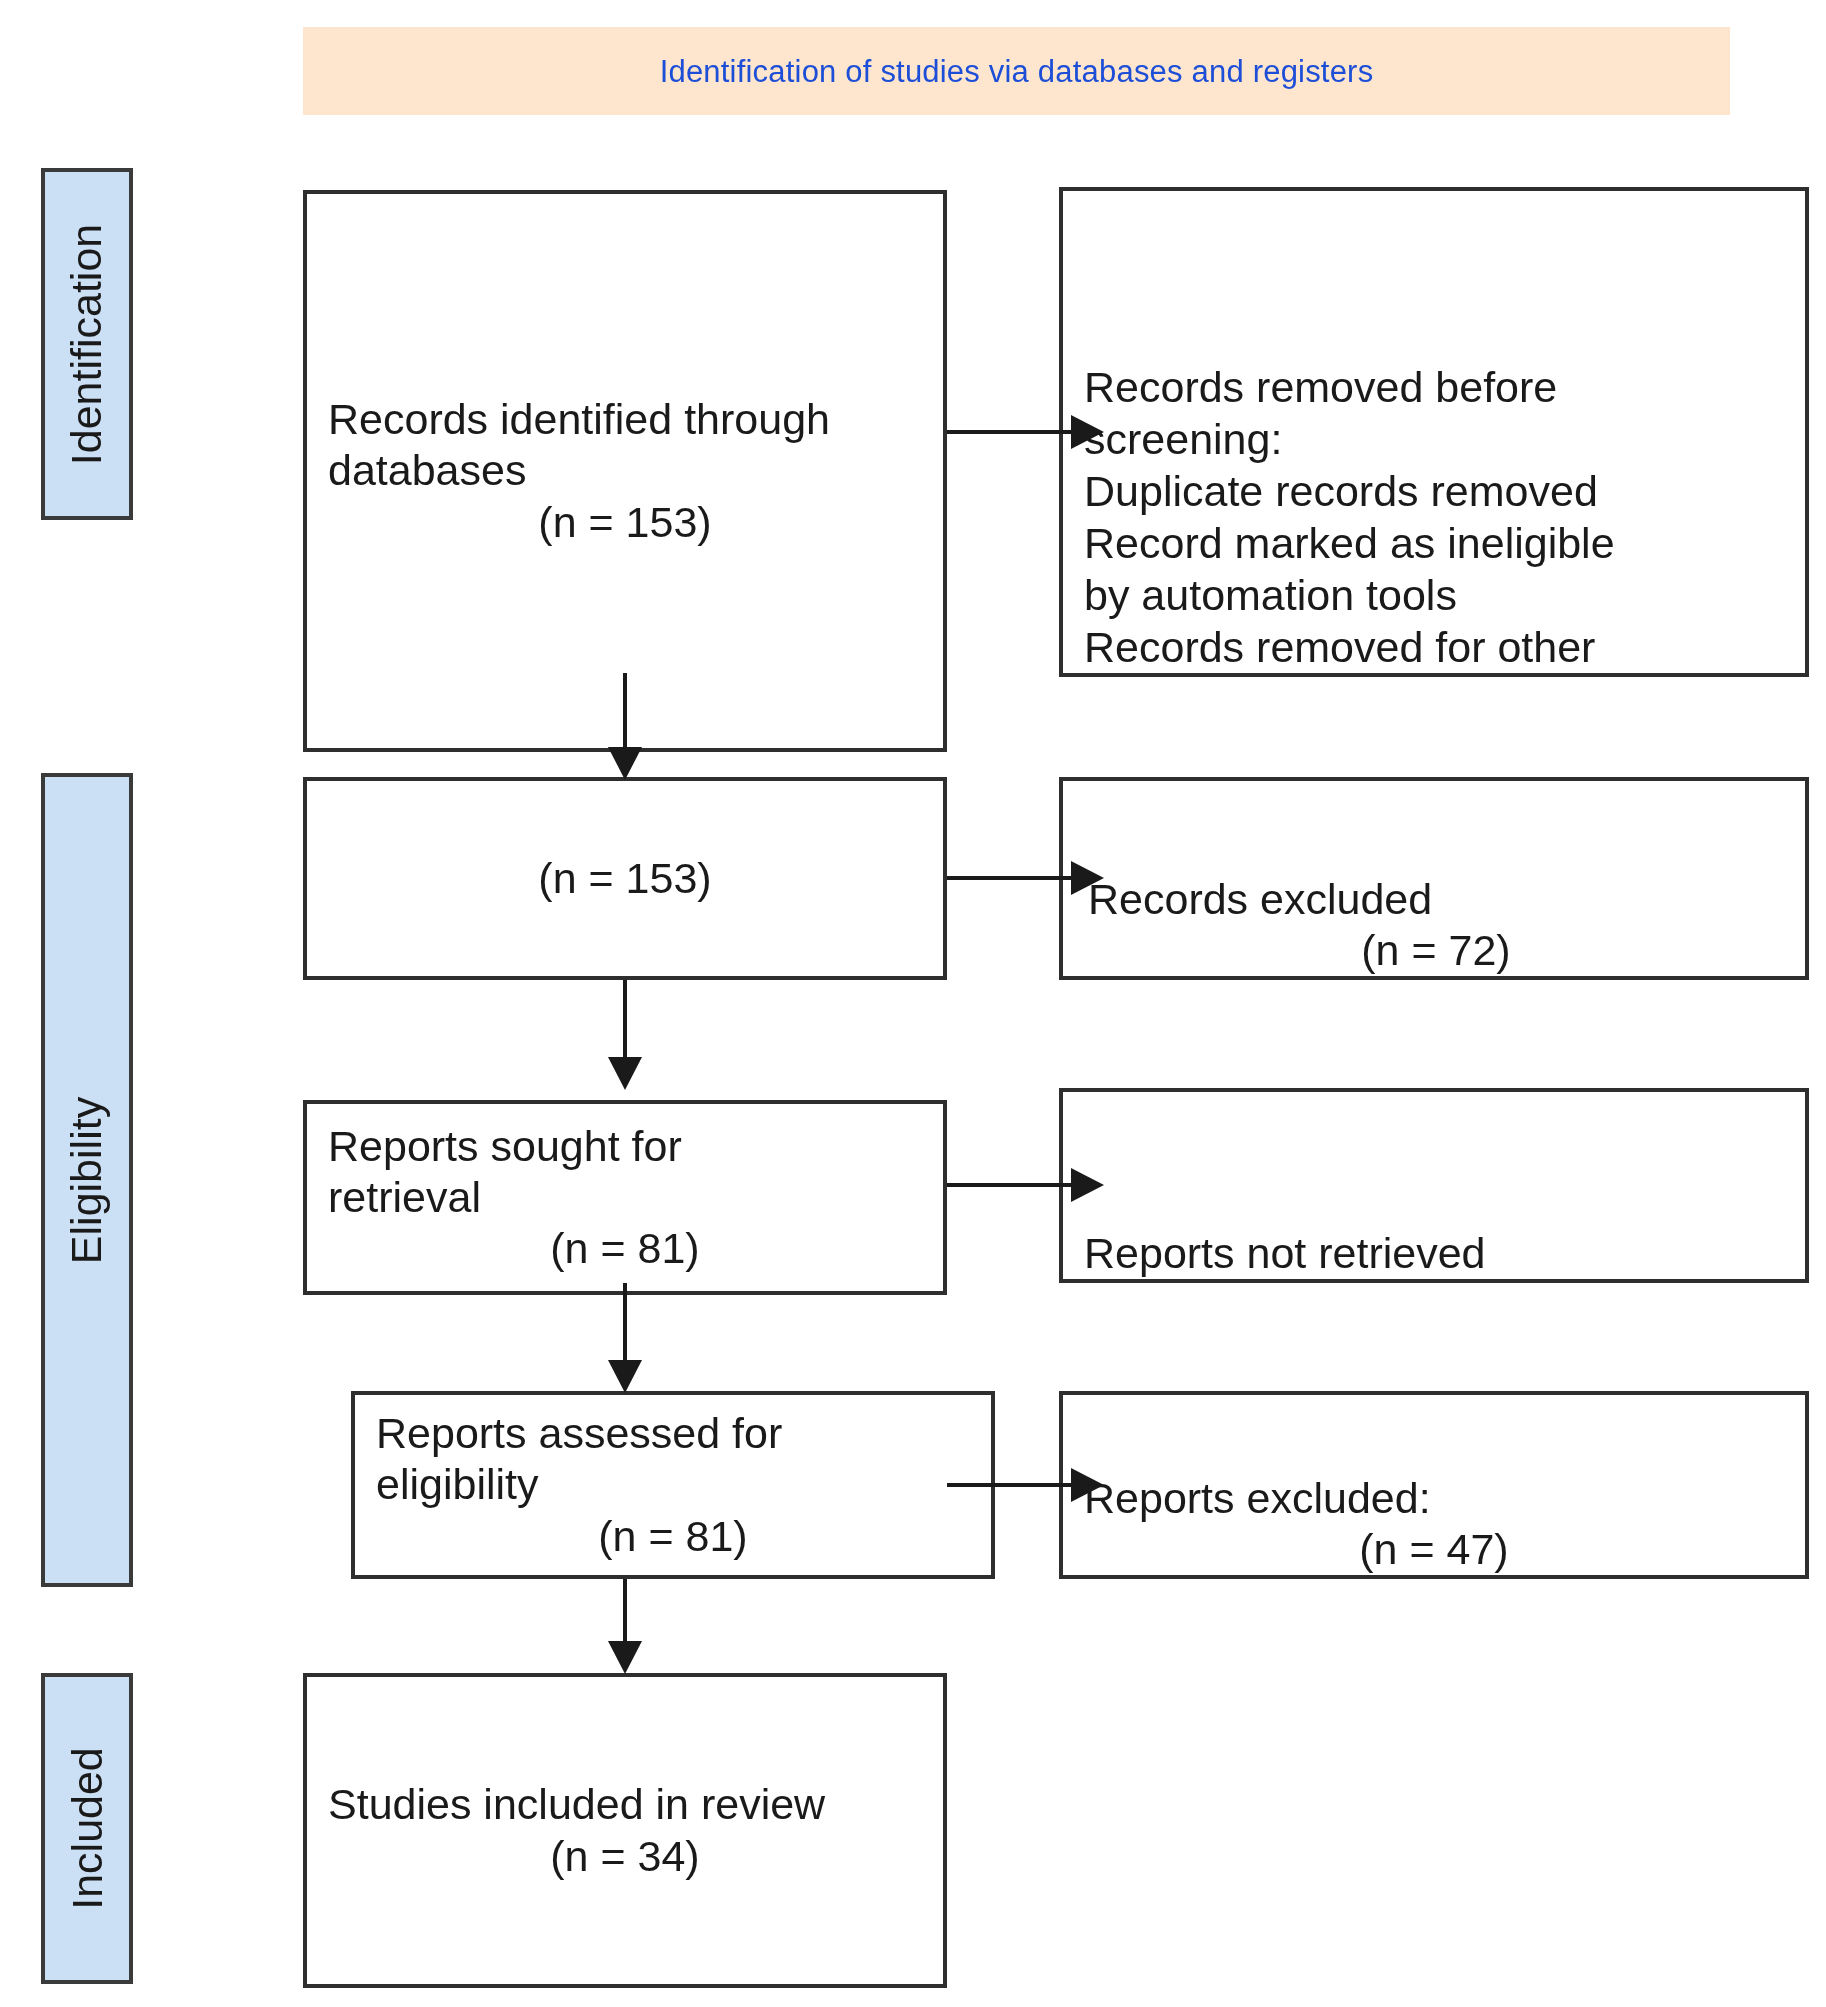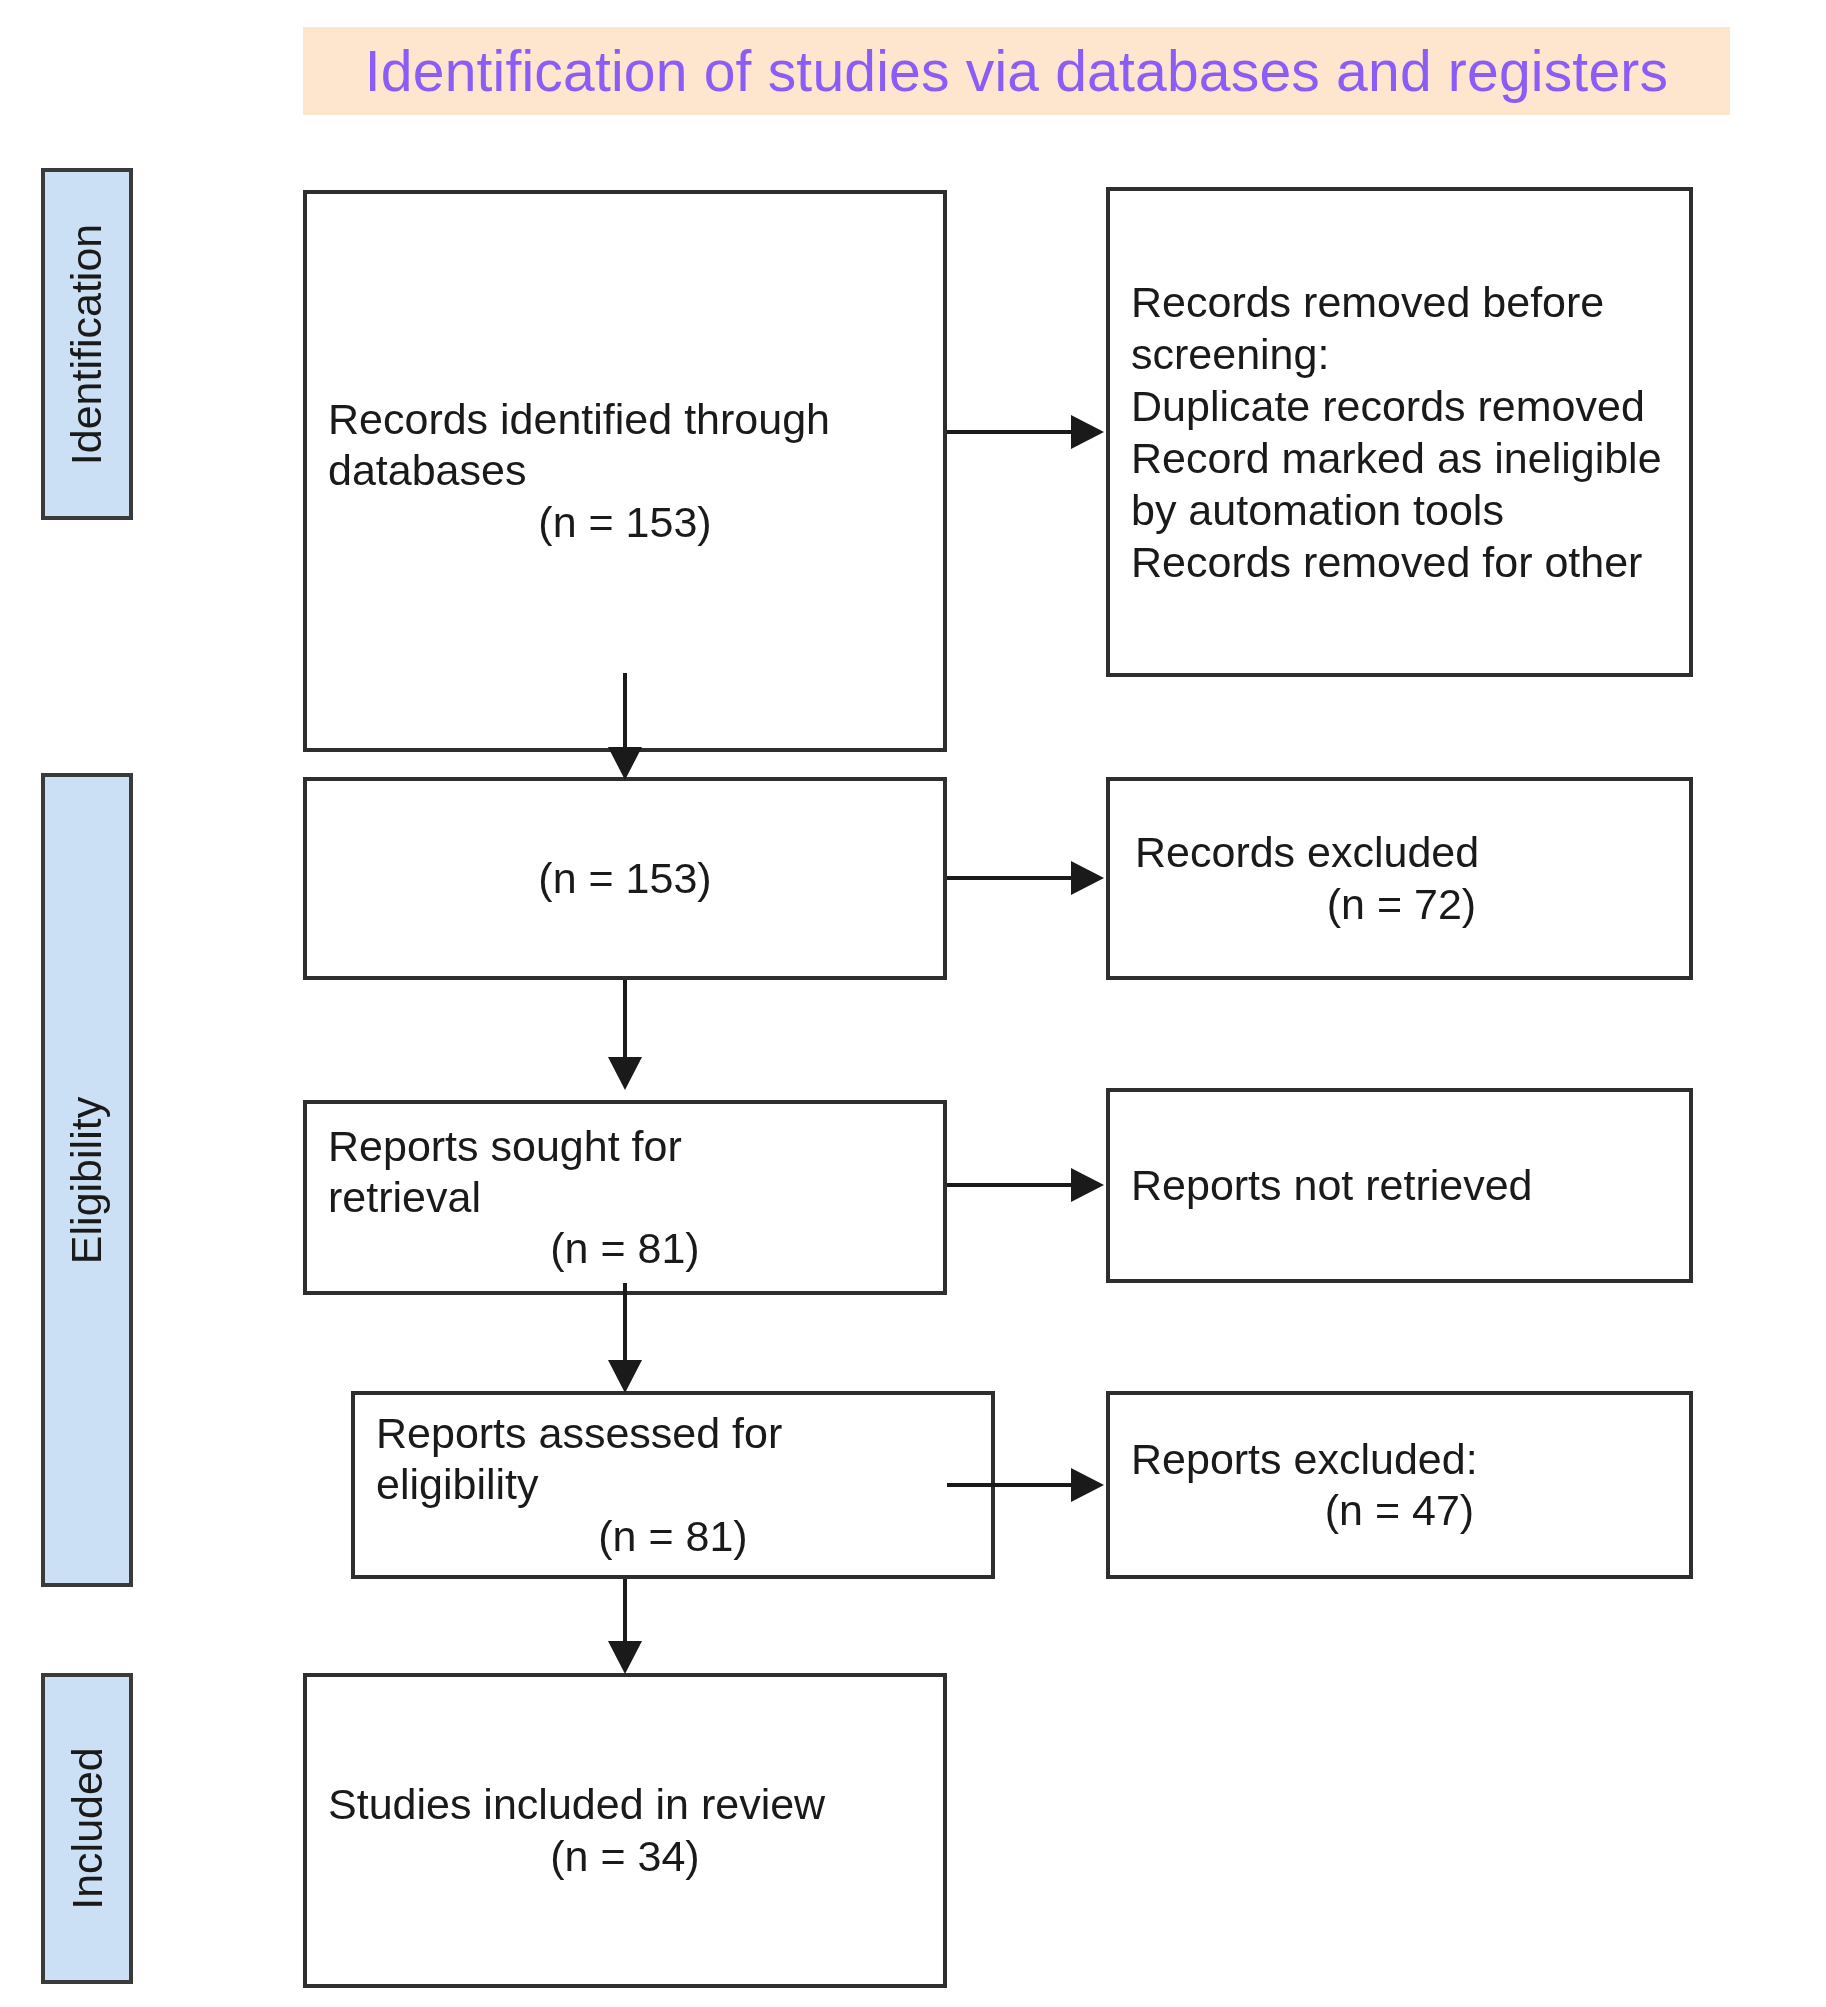--- a/index.html
+++ b/index.html
@@ -27,24 +27,24 @@
     left: 303px;
     top: 27px;
     width: 1427px;
     height: 88px;
     background: #fde6cd;
     display: flex;
     align-items: center;
     justify-content: center;
   }
   .header-banner .header-title {
-    font-size: 57px;
+    font-size: 31px;
     line-height: 1;
     letter-spacing: 0.2px;
-    color: #8b5cf6;
+    color: #1d4ed8;
     white-space: nowrap;
   }
 
   
   .stage-band {
     position: absolute;
     left: 41px;
     width: 92px;
     background: #cce0f5;
     border: 4.1px solid #3a3a3a;
@@ -83,21 +83,21 @@
   }
   .flow-box .line.count {
     text-align: center;
   }
   .flow-box.dense .line {
     line-height: 1.21;
   }
 
   
   .col-left  { left: 303px;  width: 644px; }
-  .col-right { left: 1106px; width: 587px; }
+  .col-right { left: 1059px; width: 750px; justify-content: flex-end; }
 
   
   #box-identified   { top: 190px;  height: 562px; }
   #box-removed      { top: 187px;  height: 490px; }
   #box-screened     { top: 777px;  height: 203px; }
   #box-excluded     { top: 777px;  height: 203px; padding-left: 25px; }
   #box-sought       { top: 1088px; height: 195px; margin-top: 12px; }
   #box-notretrieved { top: 1088px; height: 195px; }
   #box-assessed     { top: 1391px; height: 188px; margin-left: 48px; }
   #box-repexcluded  { top: 1391px; height: 188px; }

